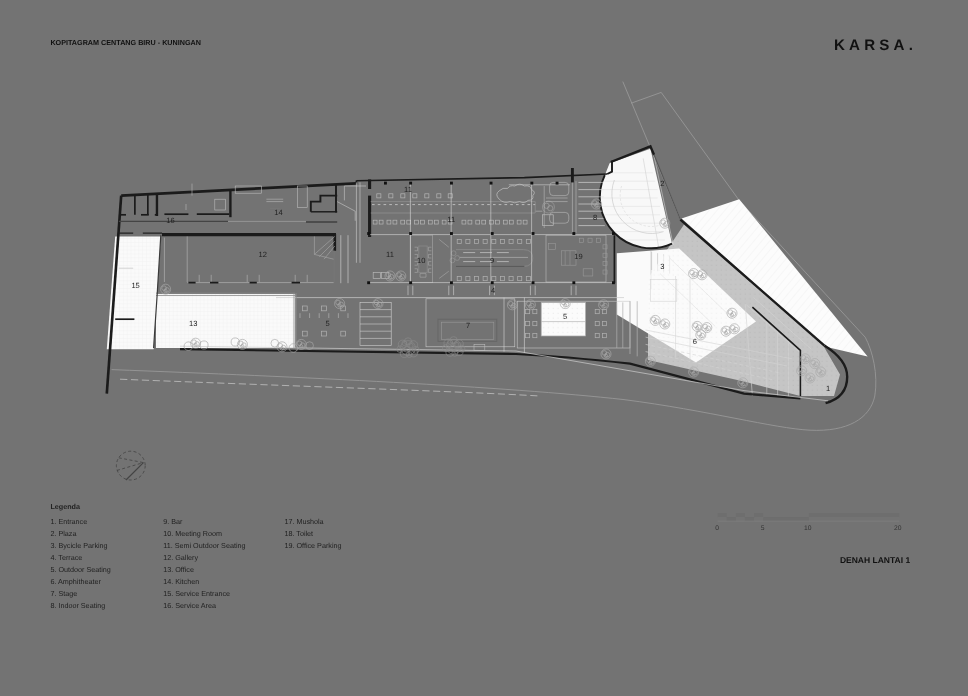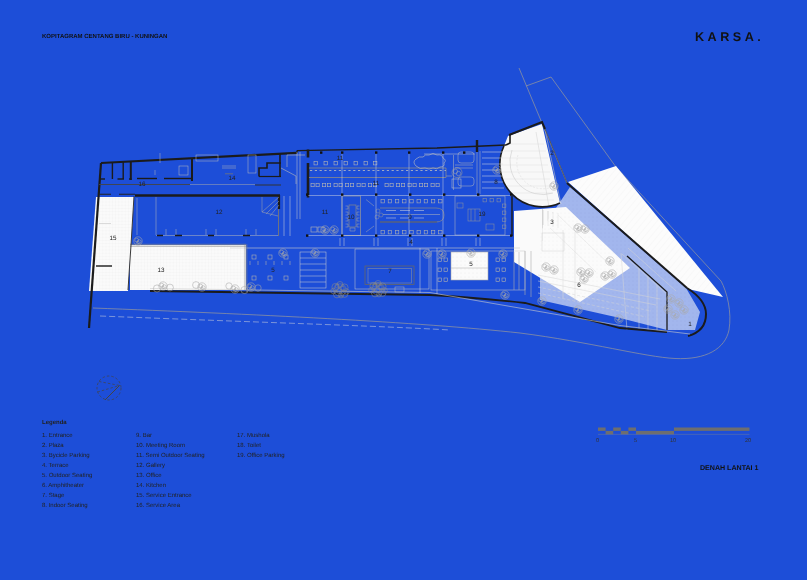--- a/index.html
+++ b/index.html
@@ -1,16 +1,16 @@
 <!DOCTYPE html>
 <html><head>
 <meta charset="utf-8">
 <style>
   html,body{margin:0;padding:0;background:#ffffff;}
-  .page{position:relative;width:807px;height:580px;background:#1d4ed8;overflow:hidden;will-change:transform;transform:translateZ(0);
+  .page{position:relative;width:807px;height:580px;background:#737373;overflow:hidden;will-change:transform;transform:translateZ(0);
         font-family:"Liberation Sans",sans-serif;}
   svg text{font-family:"Liberation Sans",sans-serif;text-rendering:geometricPrecision;}
 </style>
 </head>
 <body>
 <div class="page">
 <svg width="807" height="580" viewBox="0 0 807 580">
 <defs>
   <pattern id="hatch" width="3.2" height="3.2" patternUnits="userSpaceOnUse">
     <rect width="3.2" height="3.2" fill="#fafafa"></rect>

